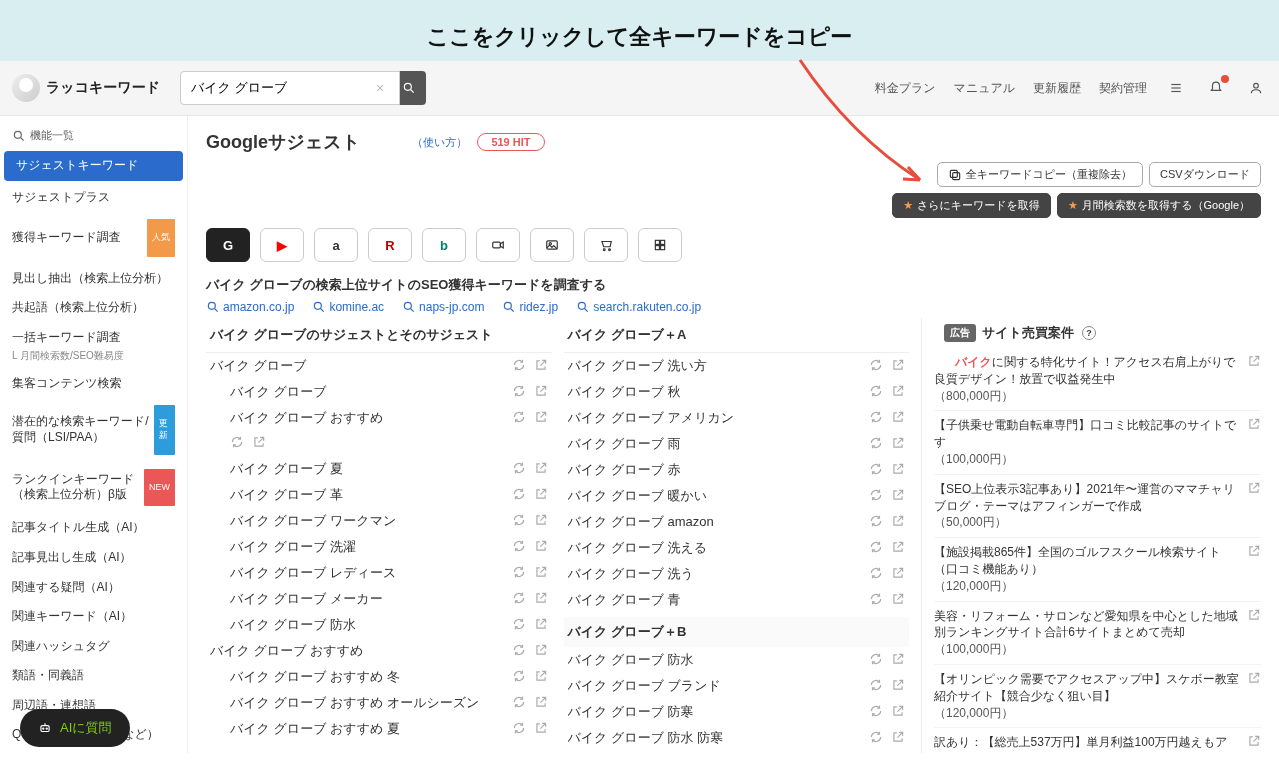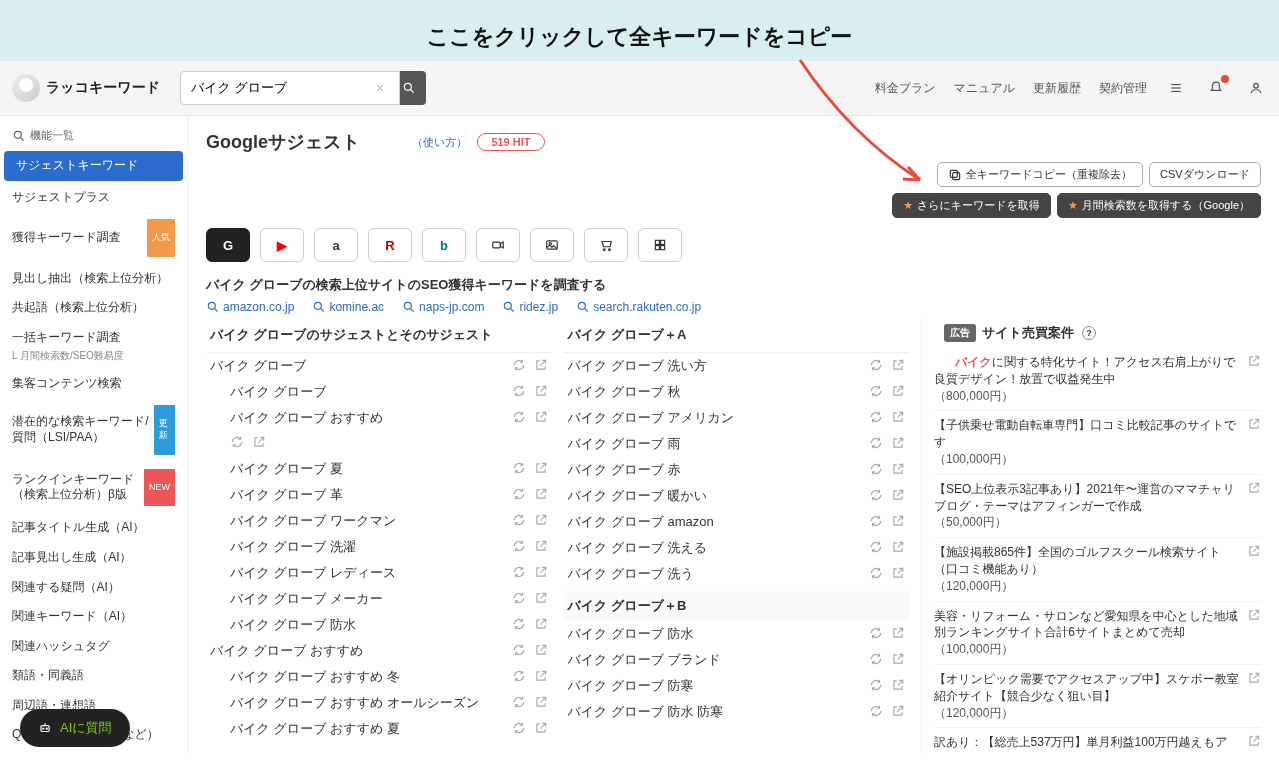--- a/index.html
+++ b/index.html
@@ -601,20 +601,33 @@
                 <span><svg class="i" viewBox="0 0 24 24">
                     <path d="M4 12a8 8 0 0 1 14-5M20 12a8 8 0 0 1-14 5"></path>
                     <path d="M18 3v4h-4M6 21v-4h4"></path>
                   </svg></span>
                 <span><svg class="i" viewBox="0 0 24 24">
                     <path d="M14 4h6v6M20 4l-9 9"></path>
                     <path d="M19 14v5H5V5h5"></path>
                   </svg></span>
               </span>
             </div>
+            <div class="kw-row parent">
+              <span class="txt">バイク グローブ 青</span>
+              <span class="kw-actions">
+                <span><svg class="i" viewBox="0 0 24 24">
+                    <path d="M4 12a8 8 0 0 1 14-5M20 12a8 8 0 0 1-14 5"></path>
+                    <path d="M18 3v4h-4M6 21v-4h4"></path>
+                  </svg></span>
+                <span><svg class="i" viewBox="0 0 24 24">
+                    <path d="M14 4h6v6M20 4l-9 9"></path>
+                    <path d="M19 14v5H5V5h5"></path>
+                  </svg></span>
+              </span>
+            </div>
           </div>
         <div class="subsec">バイク グローブ＋B</div>
         <div id="col2-b">
             <div class="kw-row parent">
               <span class="txt">バイク グローブ 防水</span>
               <span class="kw-actions">
                 <span><svg class="i" viewBox="0 0 24 24">
                     <path d="M4 12a8 8 0 0 1 14-5M20 12a8 8 0 0 1-14 5"></path>
                     <path d="M18 3v4h-4M6 21v-4h4"></path>
                   </svg></span>

